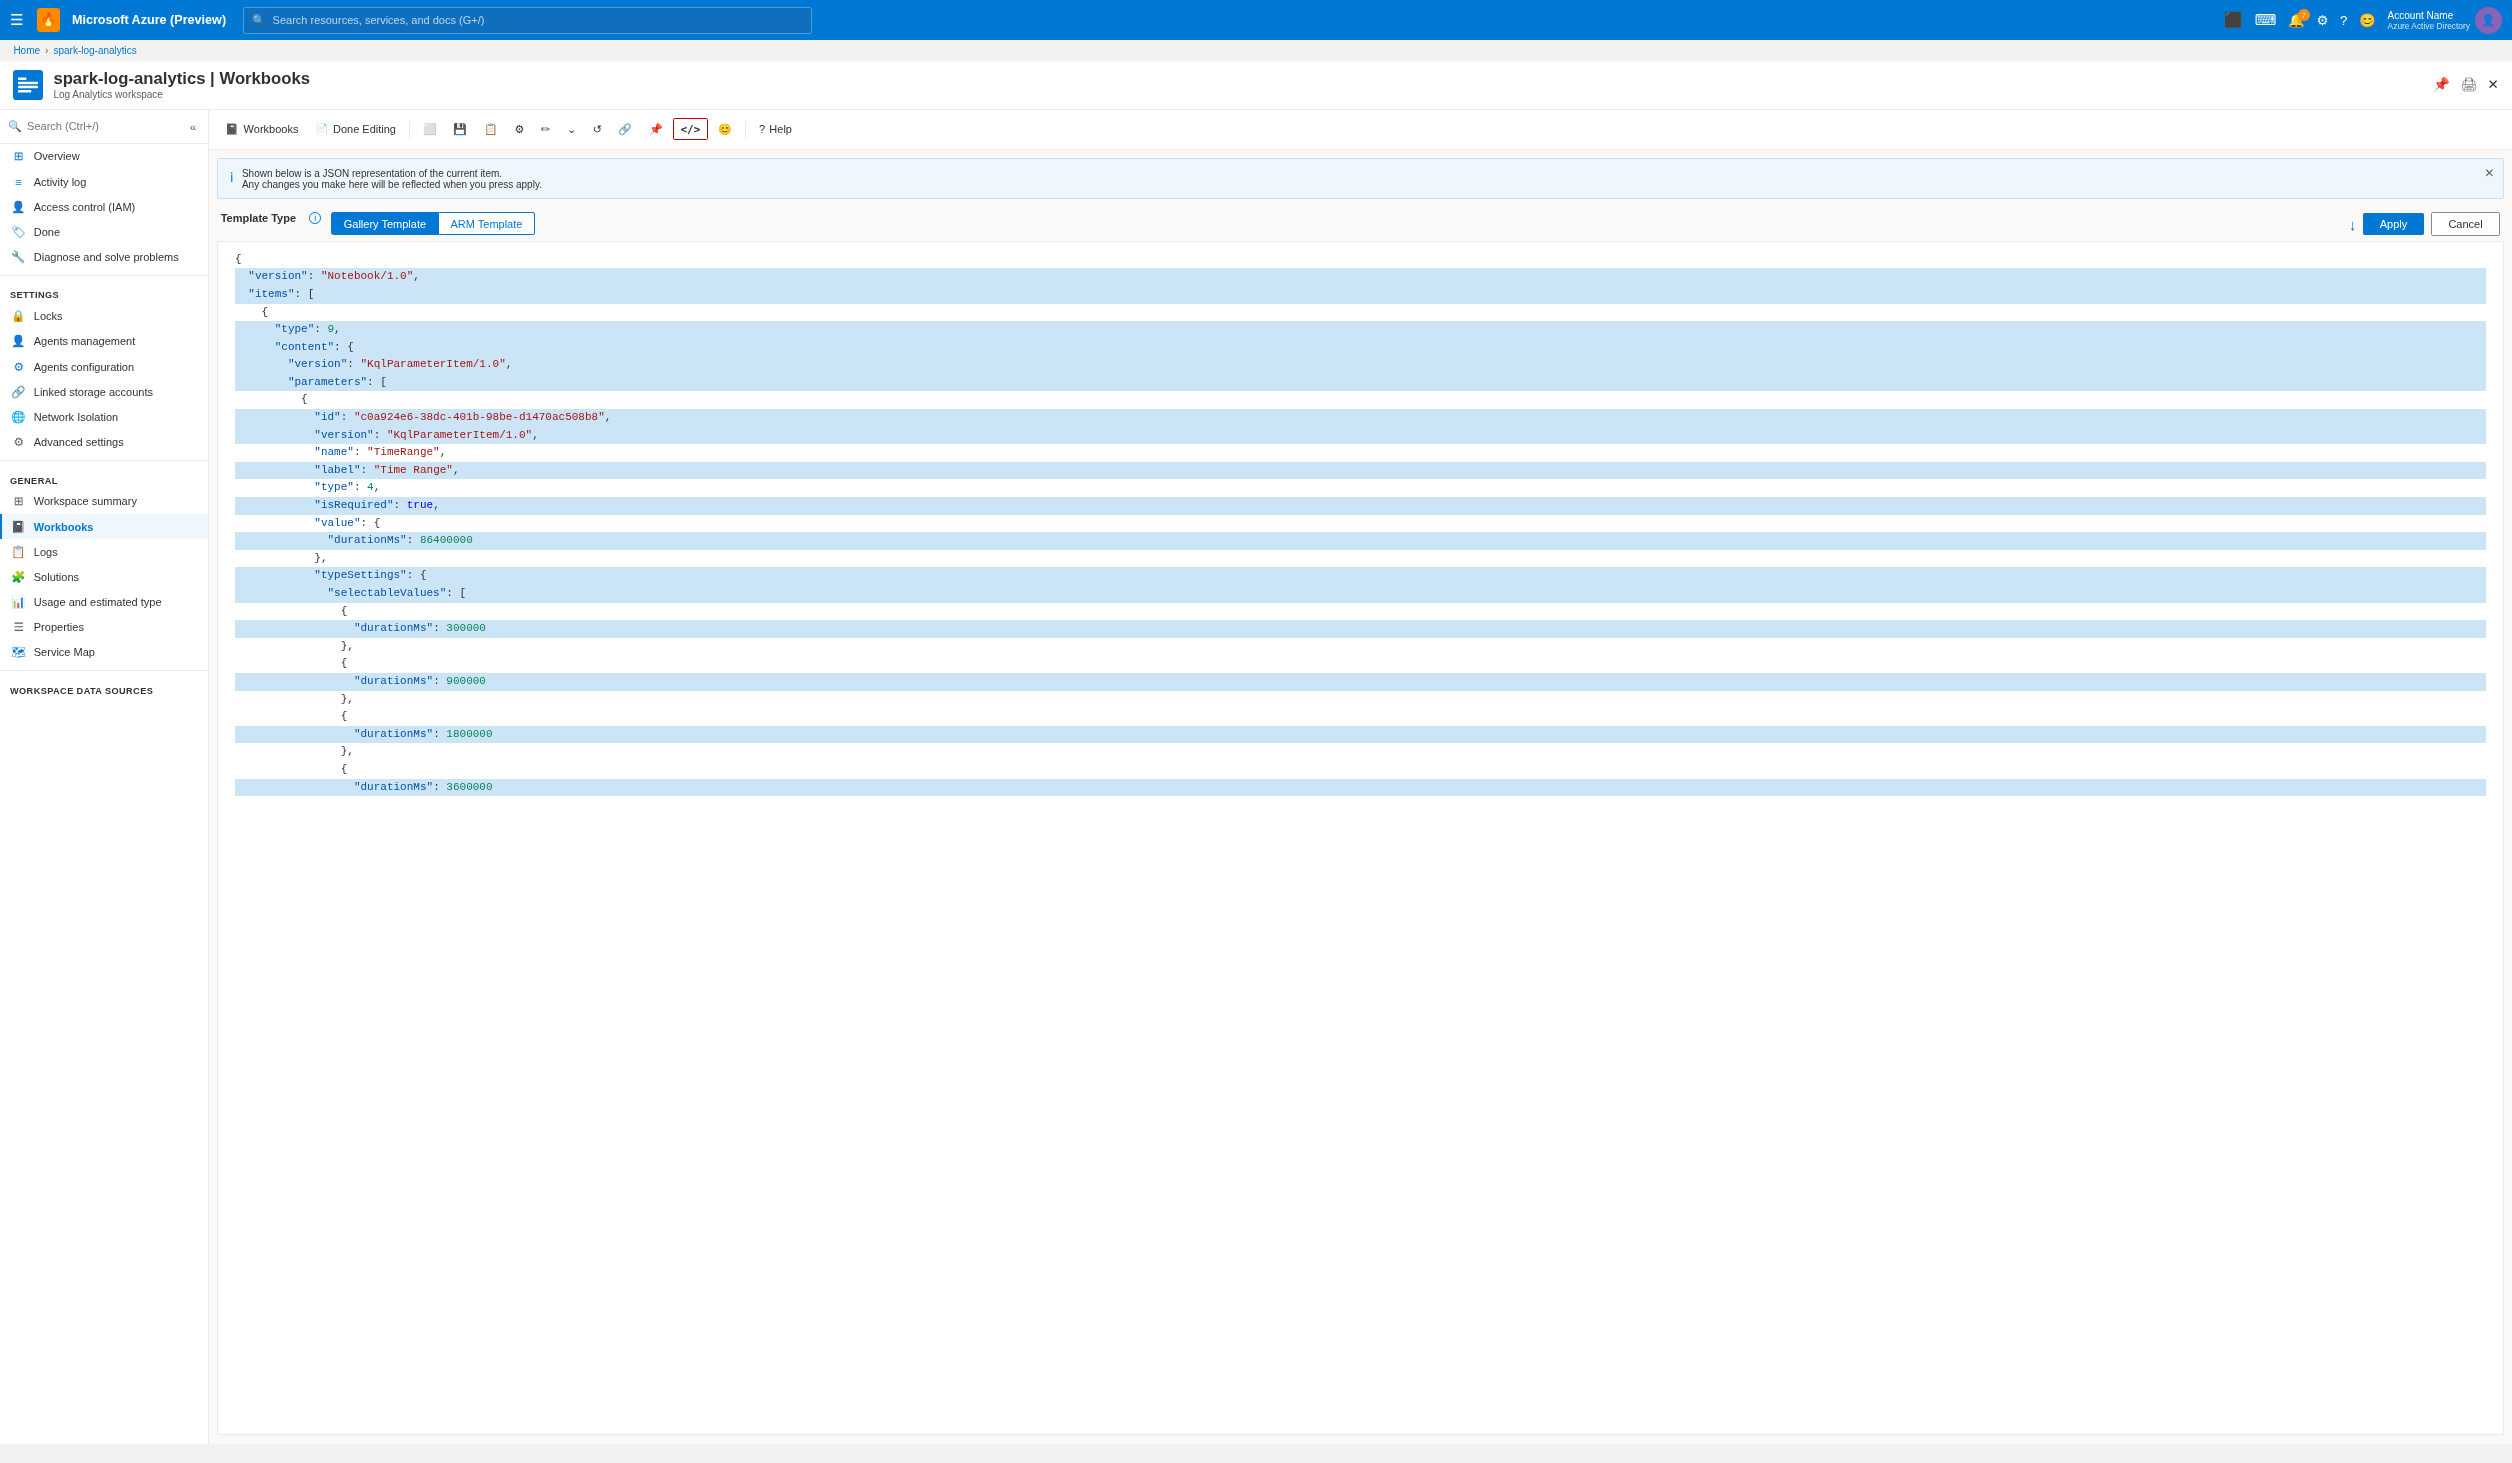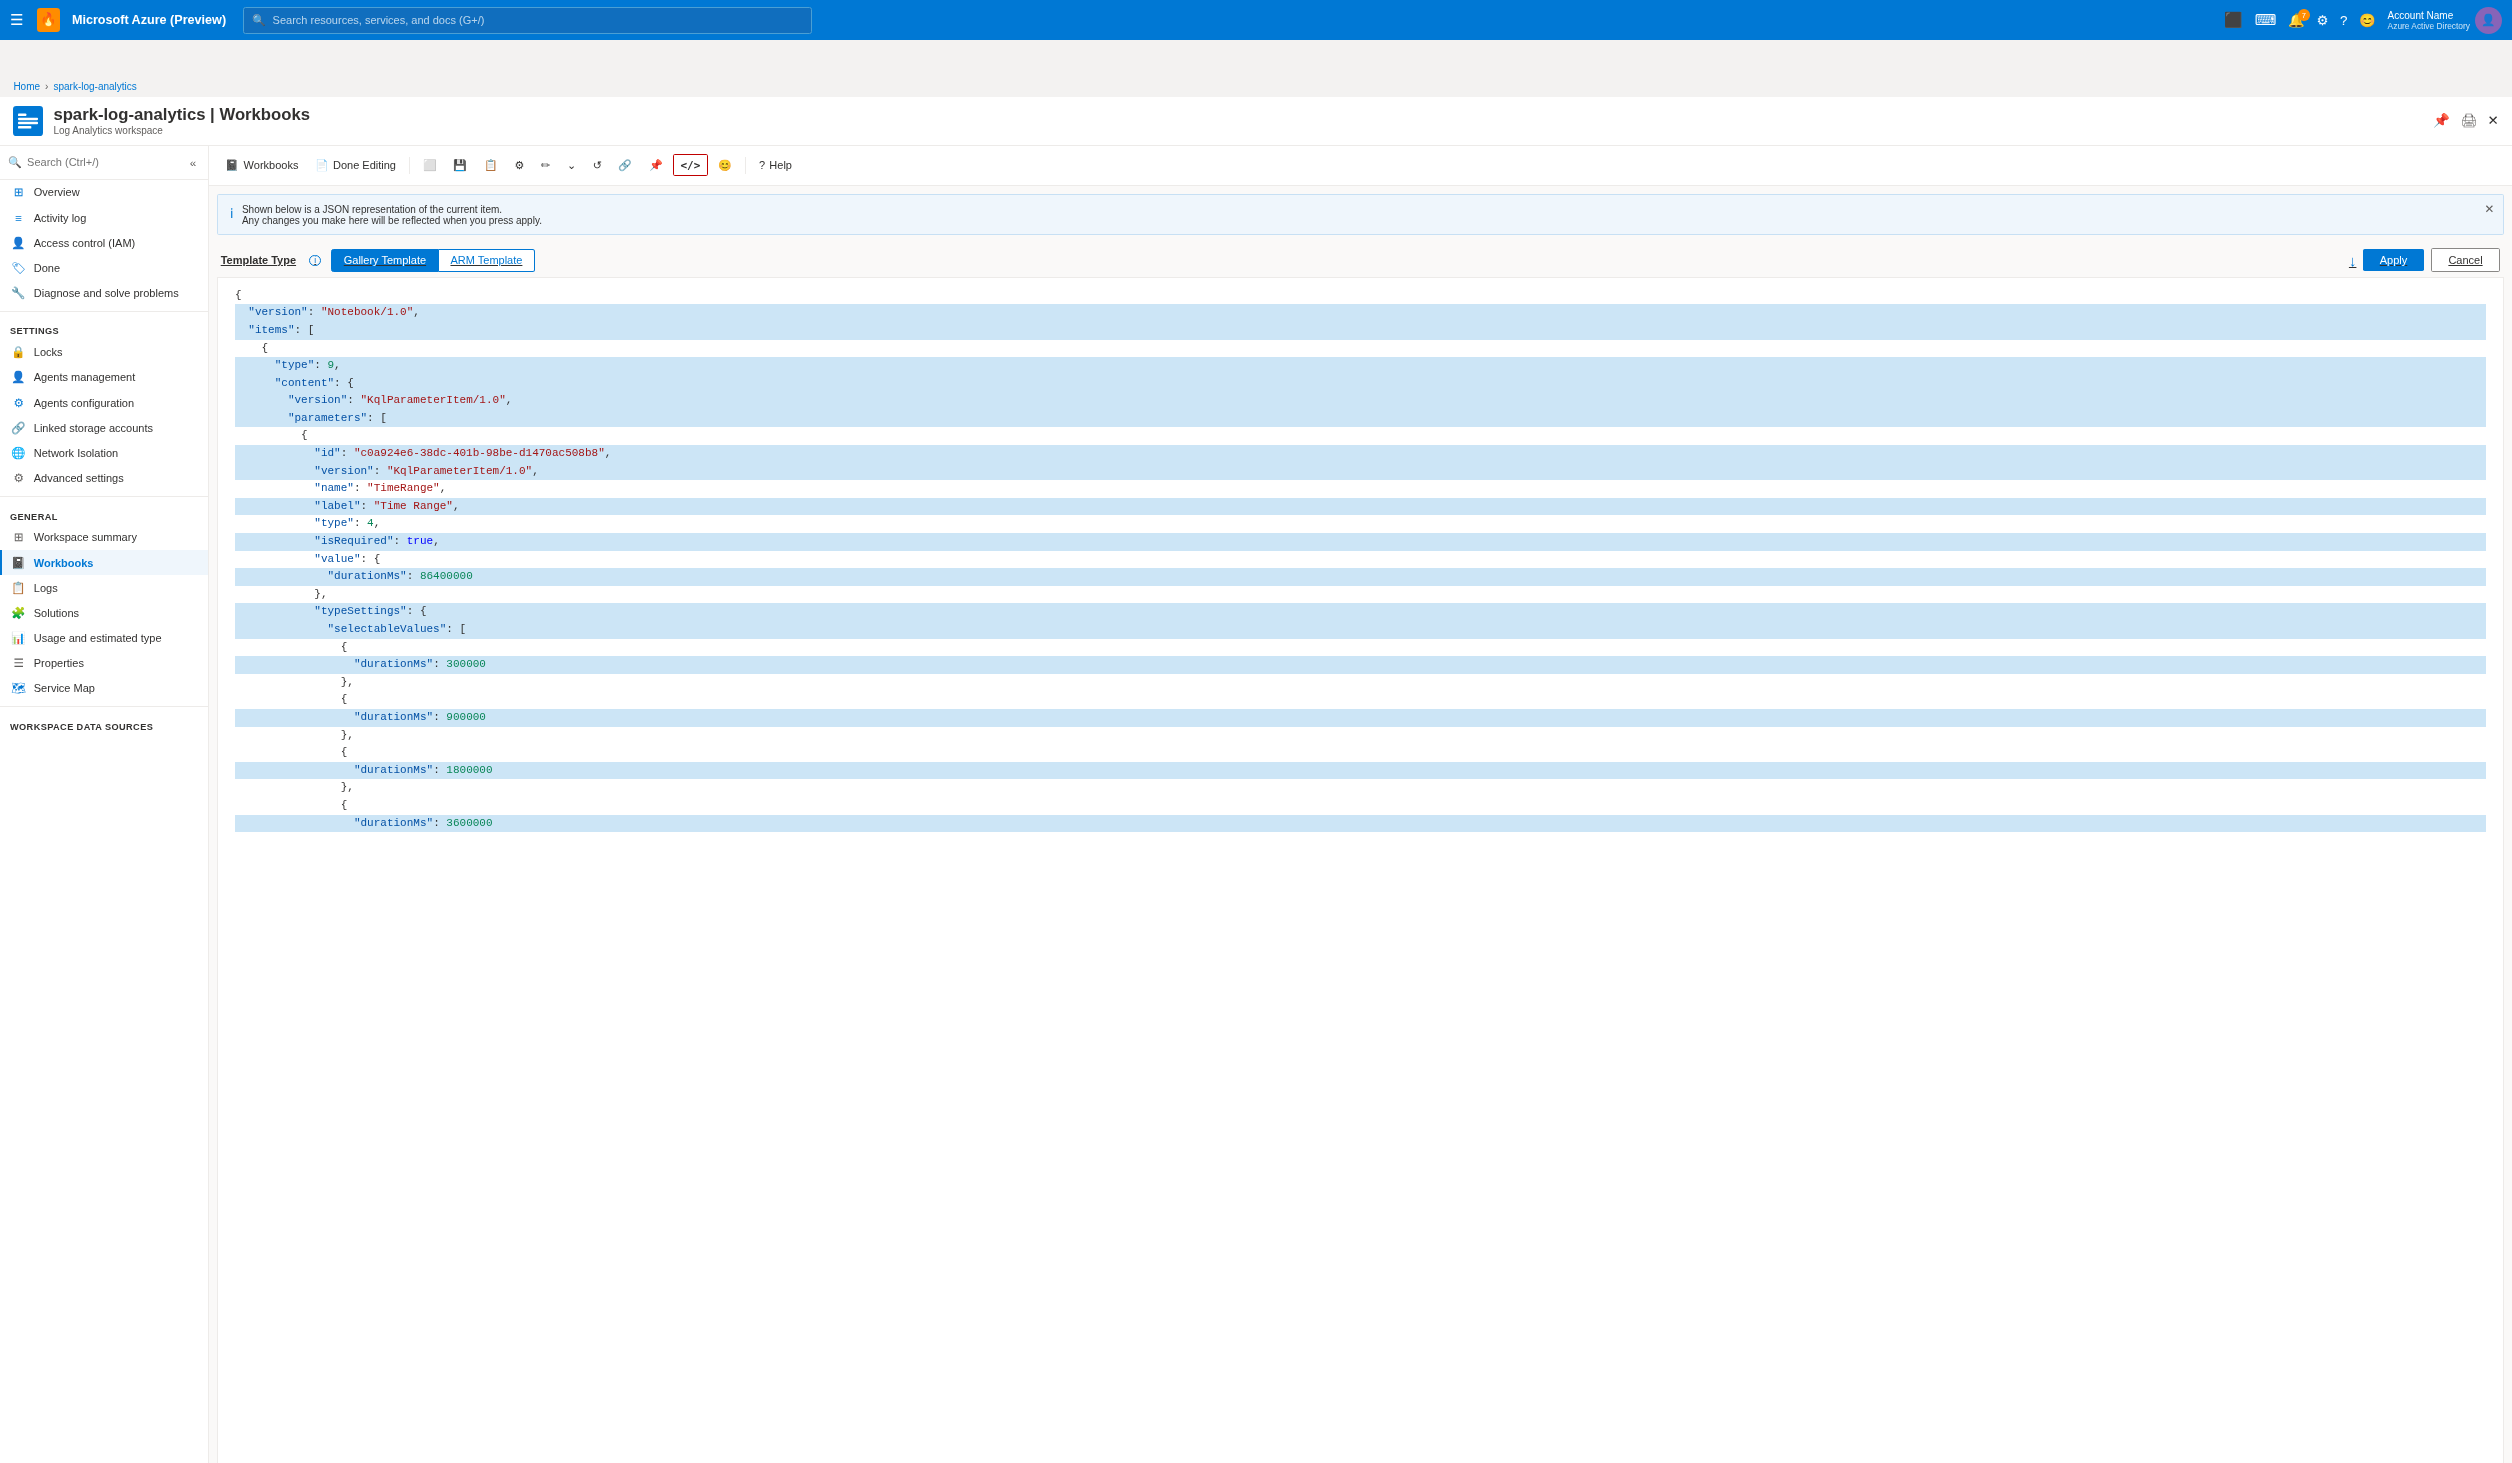--- a/index.html
+++ b/index.html
@@ -39,21 +39,20 @@
 
     
     .breadcrumb {
       background: #f3f2f1;
       padding: 5px 13.4px;
       font-size: 10px;
       color: #0078d4;
       display: flex;
       align-items: center;
       gap: 5px;
-      margin-top: 36px;
     }
     .breadcrumb .sep { color: #605e5c; }
 
     
     .resource-header {
       background: white;
       padding: 8.4px 13.4px 8.4px 13.4px;
       display: flex;
       align-items: center;
       gap: 10px;
@@ -178,23 +177,22 @@
       border-radius: 1.7px;
       position: relative;
     }
     .info-banner .info-icon { color: #0078d4; font-size: 13.4px; flex-shrink: 0; margin-top: 0.8px; }
     .info-banner .close-btn { position: absolute; right: 8.4px; top: 6.7px; cursor: pointer; color: #605e5c; font-size: 11.7px; }
 
     
     .template-type-row {
       padding: 5px 11.7px 5px 11.7px;
       display: flex;
-      align-items: center;
+      align-items: flex-start;
       gap: 10px;
-      text-decoration: underline;
     }
     .template-label { font-size: 11px; font-weight: 600; margin-right: 3.3px; }
     .info-circle { width: 11.7px; height: 11.7px; border-radius: 50%; border: 0.8px solid #0078d4; color: #0078d4; font-size: 8.4px; display: inline-flex; align-items: center; justify-content: center; cursor: pointer; }
 
     .template-tabs { display: flex; gap: 0; }
     .template-tab {
       padding: 4.2px 11.7px;
       border: 0.8px solid #0078d4;
       cursor: pointer;
       font-size: 11px;

